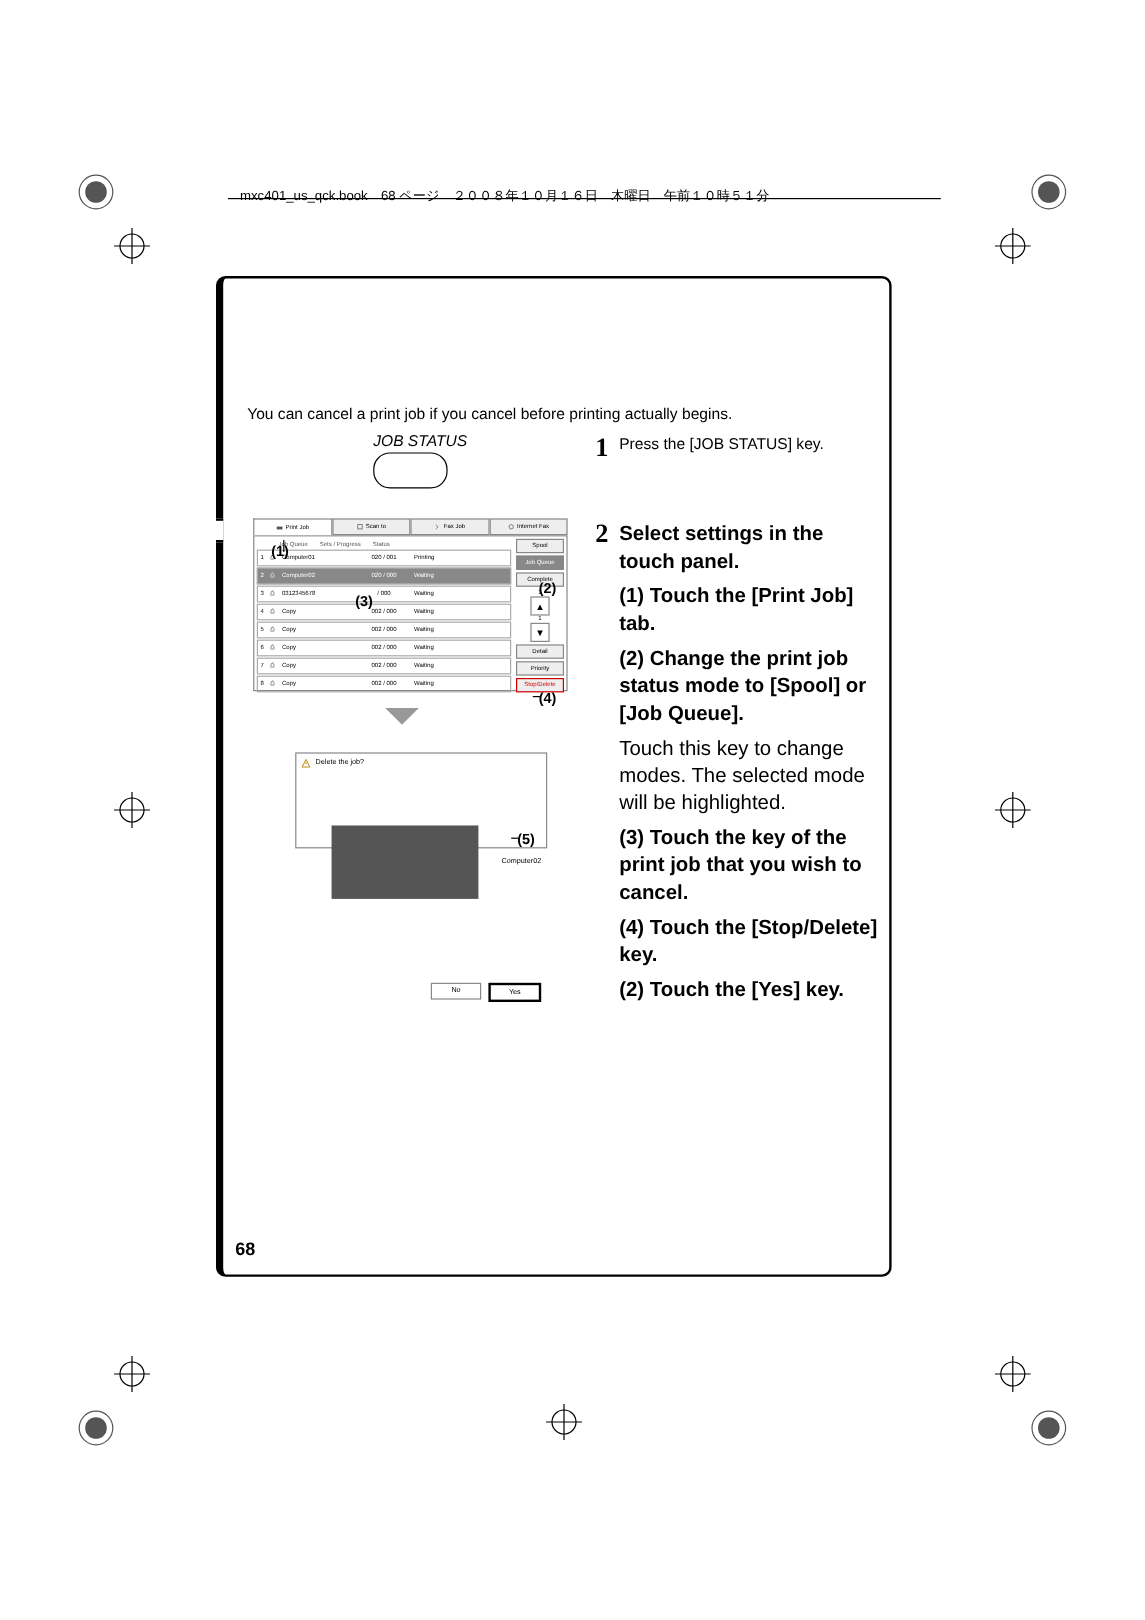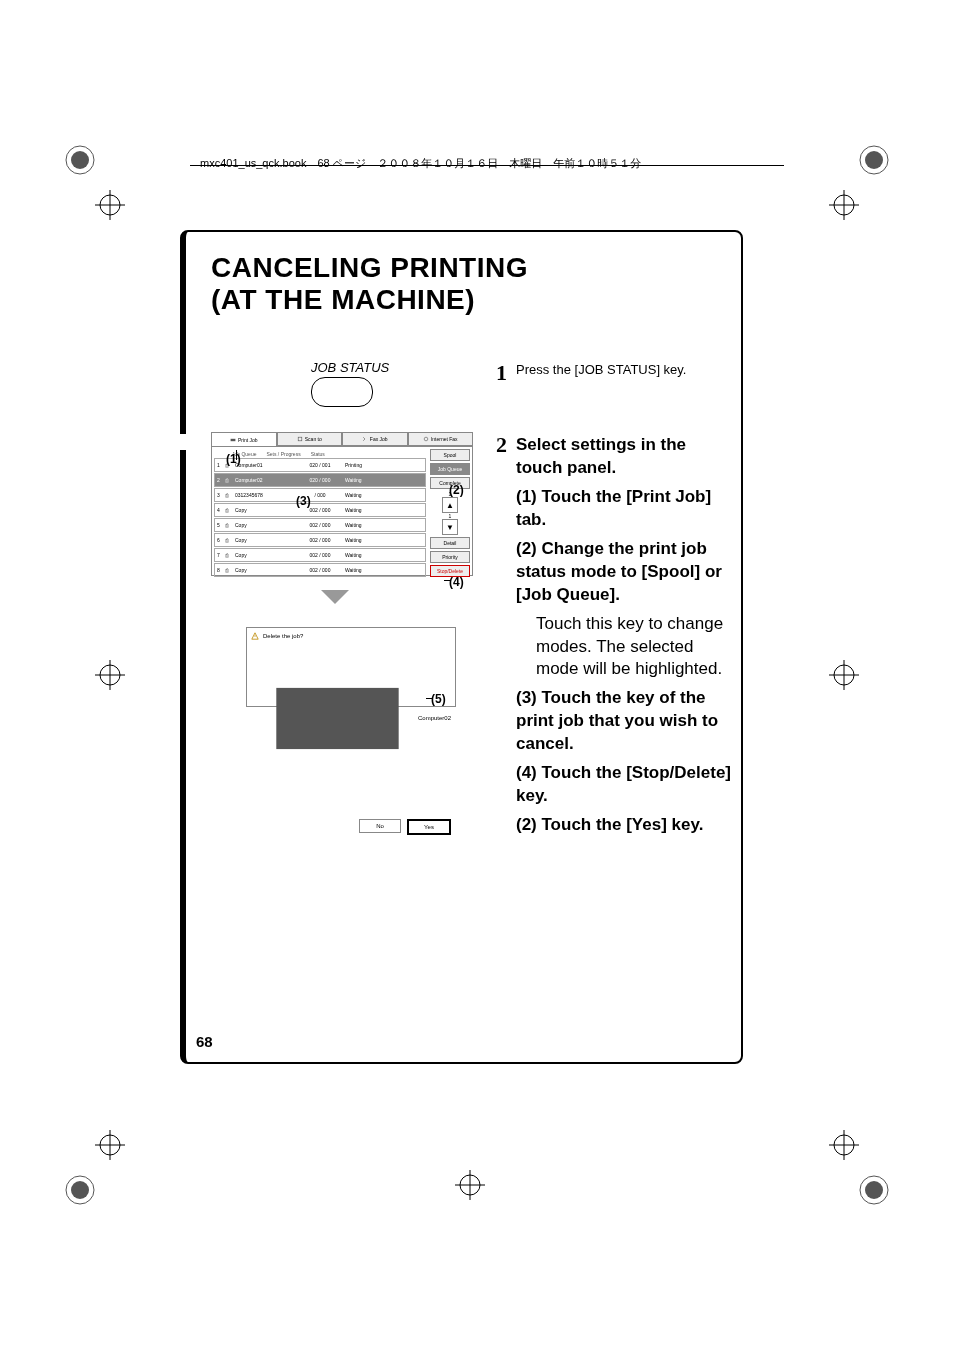--- a/index.html
+++ b/index.html
@@ -111,37 +111,34 @@
         <line x1="15" y1="0" x2="15" y2="30" stroke="#000"></line>
         <line x1="0" y1="15" x2="30" y2="15" stroke="#000"></line>
       </svg></div>
 
 <div class="header-line"></div>
 <div class="header-text">mxc401_us_qck.book　68 ページ　２００８年１０月１６日　木曜日　午前１０時５１分</div>
 
 <div class="content-frame">
 <div class="tab-notch"></div>
 
-<div class="title">
-  <span>CANCELING PRINTING</span><br>
-  <span>(AT THE MACHINE)</span>
-</div>
+<div class="intro">You can cancel a print job if you cancel before printing actually begins.</div>
 
 <div class="js-label">JOB STATUS</div>
 <div class="js-key"></div>
 
 <div class="step-num step1-num">1</div>
 <div class="step1-text">Press the [JOB STATUS] key.</div>
 
 <div class="step-num step2-num">2</div>
 <div class="step2-text">
   <span class="bold">Select settings in the touch panel.</span>
   <div class="sub bold">(1) Touch the [Print Job] tab.</div>
   <div class="sub bold">(2) Change the print job status mode to [Spool] or [Job Queue].</div>
-  <div class="sub" style="margin-left:20px">Touch this key to change modes. The selected mode will be highlighted.</div>
+  <div class="sub" style="">Touch this key to change modes. The selected mode will be highlighted.</div>
   <div class="sub bold">(3) Touch the key of the print job that you wish to cancel.</div>
   <div class="sub bold">(4) Touch the [Stop/Delete] key.</div>
   <div class="sub bold">(2) Touch the [Yes] key.</div>
 </div>
 
 <div class="screen1">
   <div class="tabs">
     <div class="tab active">
             <svg viewBox="0 0 10 10">
               <rect x="1" y="3" width="8" height="4" fill="#555"></rect>

